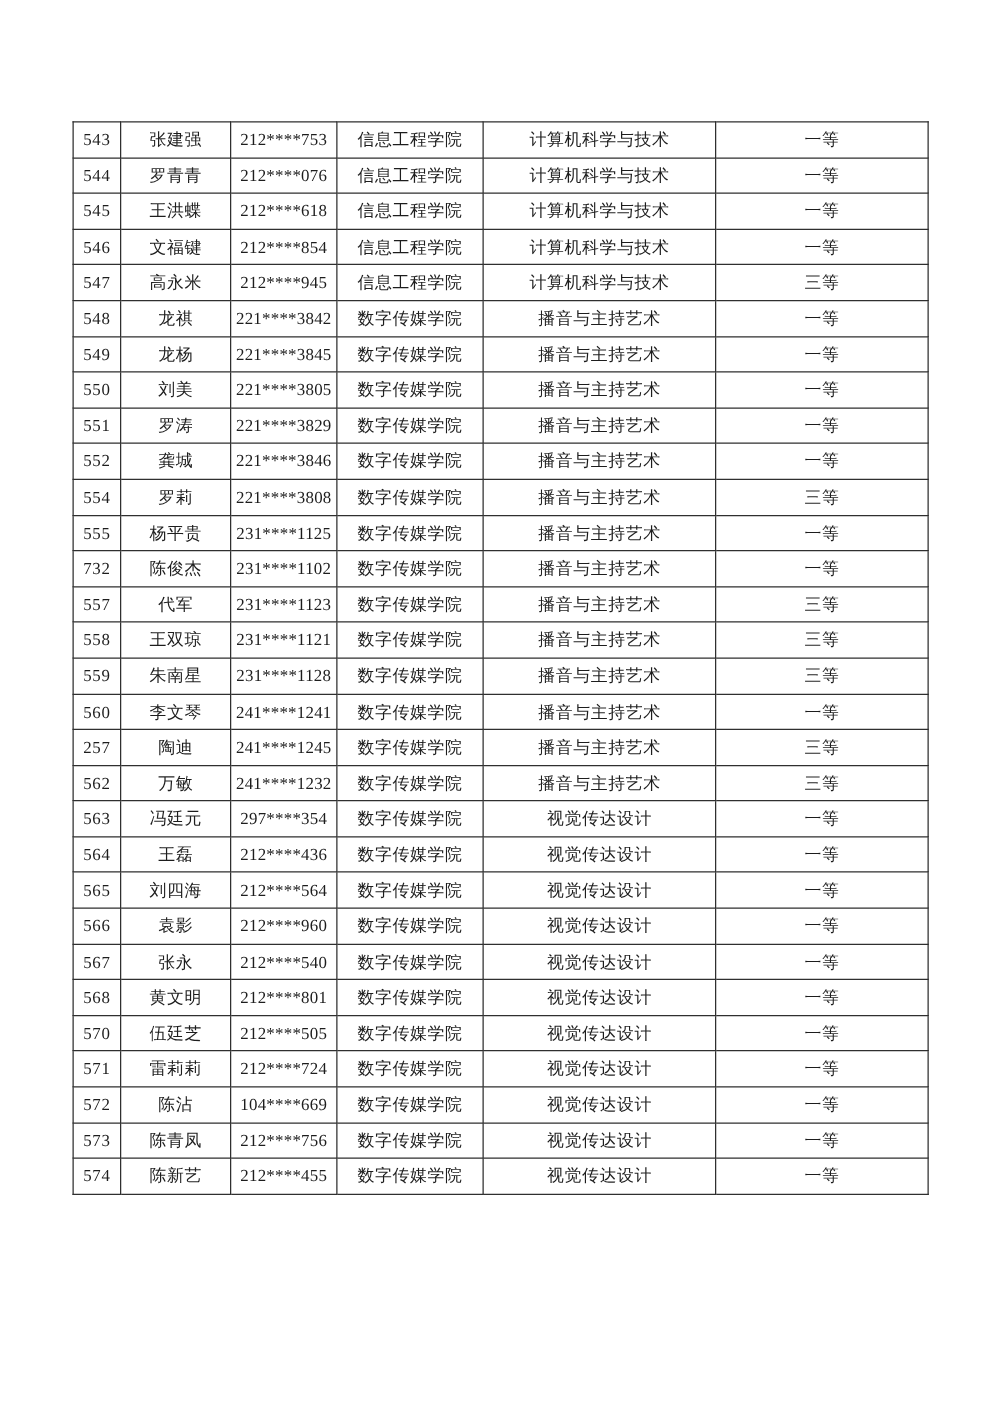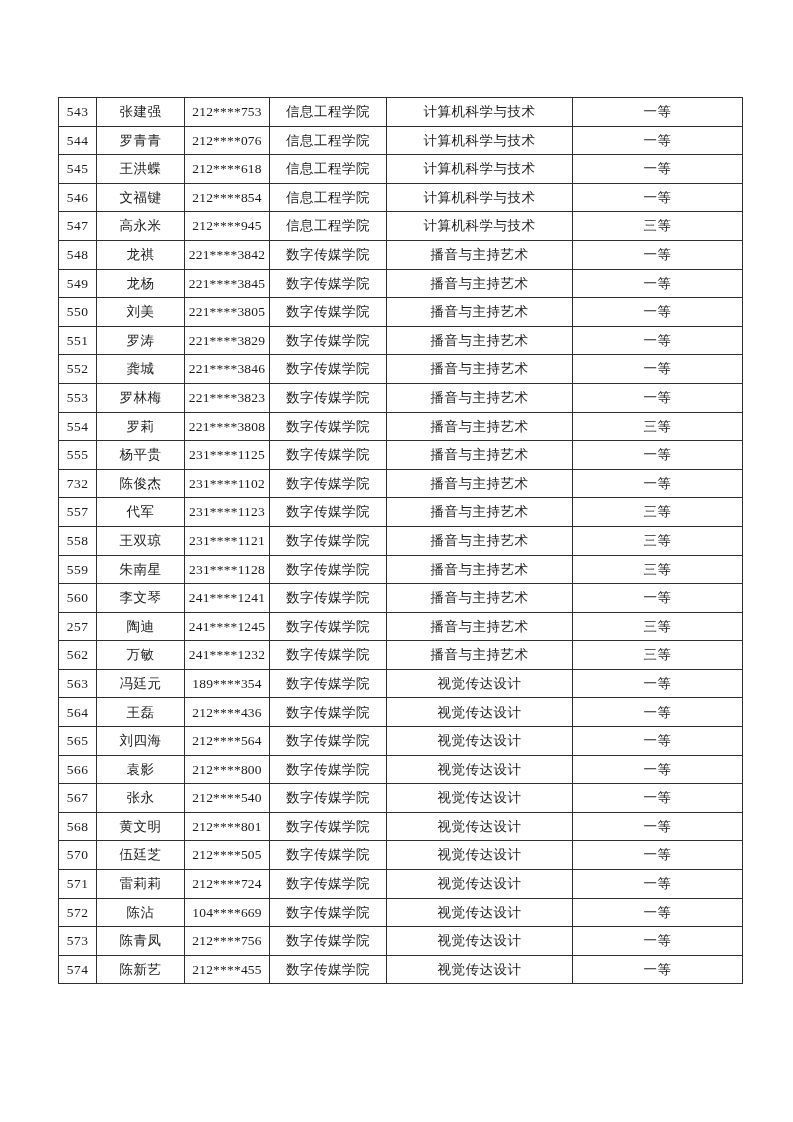--- a/index.html
+++ b/index.html
@@ -128,28 +128,20 @@
         </tr>
         <tr>
           <td class="cell-no">552</td>
           <td class="cell-name">龚城</td>
           <td class="cell-student-id">221****3846</td>
           <td class="cell-college">数字传媒学院</td>
           <td class="cell-major">播音与主持艺术</td>
           <td class="cell-award">一等</td>
         </tr>
         <tr>
-          <td class="cell-no">553</td>
-          <td class="cell-name">罗林梅</td>
-          <td class="cell-student-id">221****3823</td>
-          <td class="cell-college">数字传媒学院</td>
-          <td class="cell-major">播音与主持艺术</td>
-          <td class="cell-award">一等</td>
-        </tr>
-        <tr>
           <td class="cell-no">554</td>
           <td class="cell-name">罗莉</td>
           <td class="cell-student-id">221****3808</td>
           <td class="cell-college">数字传媒学院</td>
           <td class="cell-major">播音与主持艺术</td>
           <td class="cell-award">三等</td>
         </tr>
         <tr>
           <td class="cell-no">555</td>
           <td class="cell-name">杨平贵</td>
@@ -210,21 +202,21 @@
           <td class="cell-no">562</td>
           <td class="cell-name">万敏</td>
           <td class="cell-student-id">241****1232</td>
           <td class="cell-college">数字传媒学院</td>
           <td class="cell-major">播音与主持艺术</td>
           <td class="cell-award">三等</td>
         </tr>
         <tr>
           <td class="cell-no">563</td>
           <td class="cell-name">冯廷元</td>
-          <td class="cell-student-id">189****354</td>
+          <td class="cell-student-id">297****354</td>
           <td class="cell-college">数字传媒学院</td>
           <td class="cell-major">视觉传达设计</td>
           <td class="cell-award">一等</td>
         </tr>
         <tr>
           <td class="cell-no">564</td>
           <td class="cell-name">王磊</td>
           <td class="cell-student-id">212****436</td>
           <td class="cell-college">数字传媒学院</td>
           <td class="cell-major">视觉传达设计</td>
@@ -234,21 +226,21 @@
           <td class="cell-no">565</td>
           <td class="cell-name">刘四海</td>
           <td class="cell-student-id">212****564</td>
           <td class="cell-college">数字传媒学院</td>
           <td class="cell-major">视觉传达设计</td>
           <td class="cell-award">一等</td>
         </tr>
         <tr>
           <td class="cell-no">566</td>
           <td class="cell-name">袁影</td>
-          <td class="cell-student-id">212****800</td>
+          <td class="cell-student-id">212****960</td>
           <td class="cell-college">数字传媒学院</td>
           <td class="cell-major">视觉传达设计</td>
           <td class="cell-award">一等</td>
         </tr>
         <tr>
           <td class="cell-no">567</td>
           <td class="cell-name">张永</td>
           <td class="cell-student-id">212****540</td>
           <td class="cell-college">数字传媒学院</td>
           <td class="cell-major">视觉传达设计</td>

